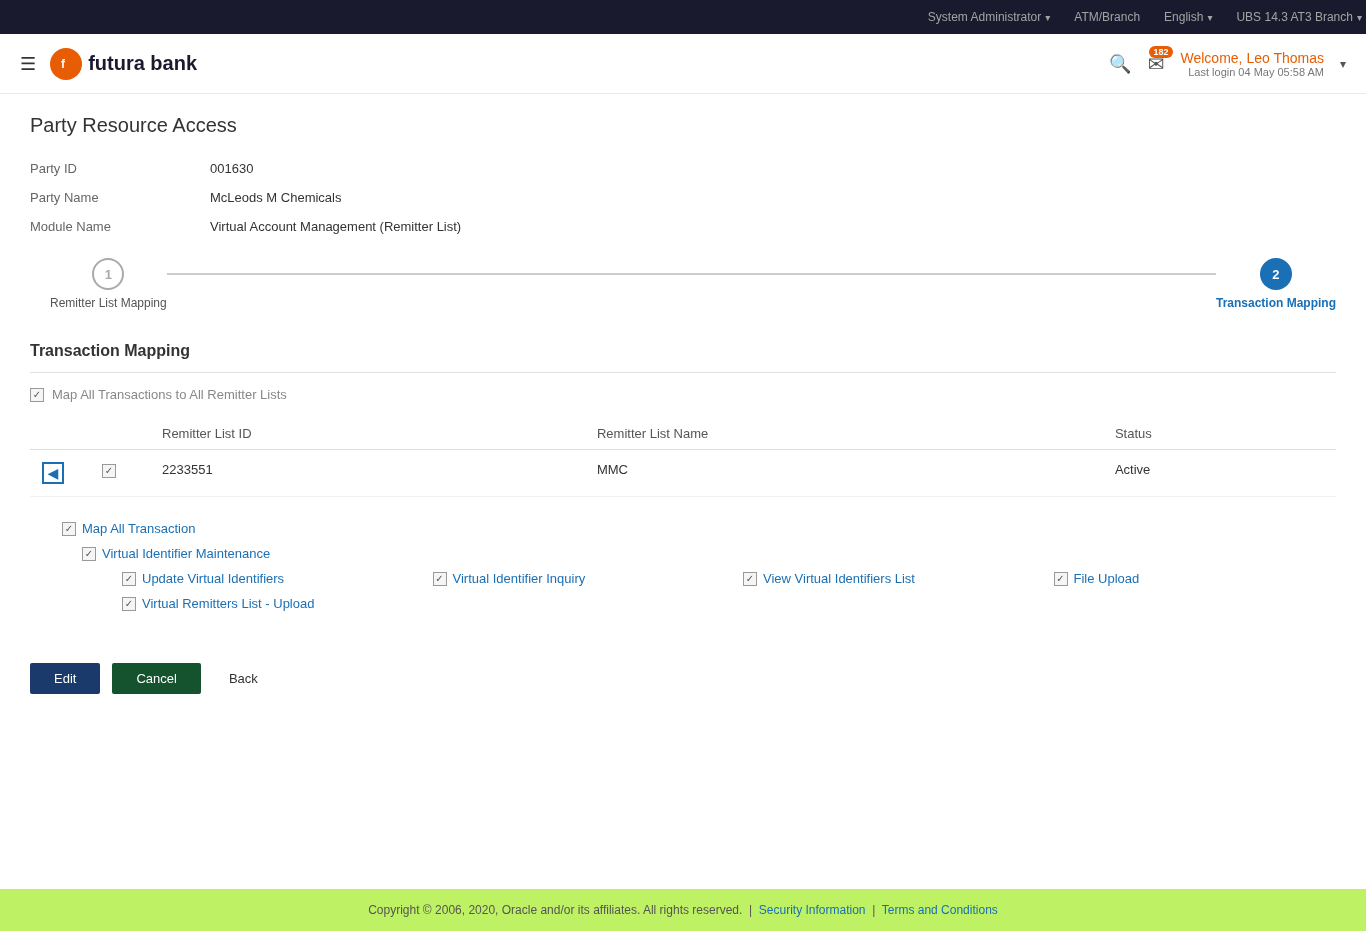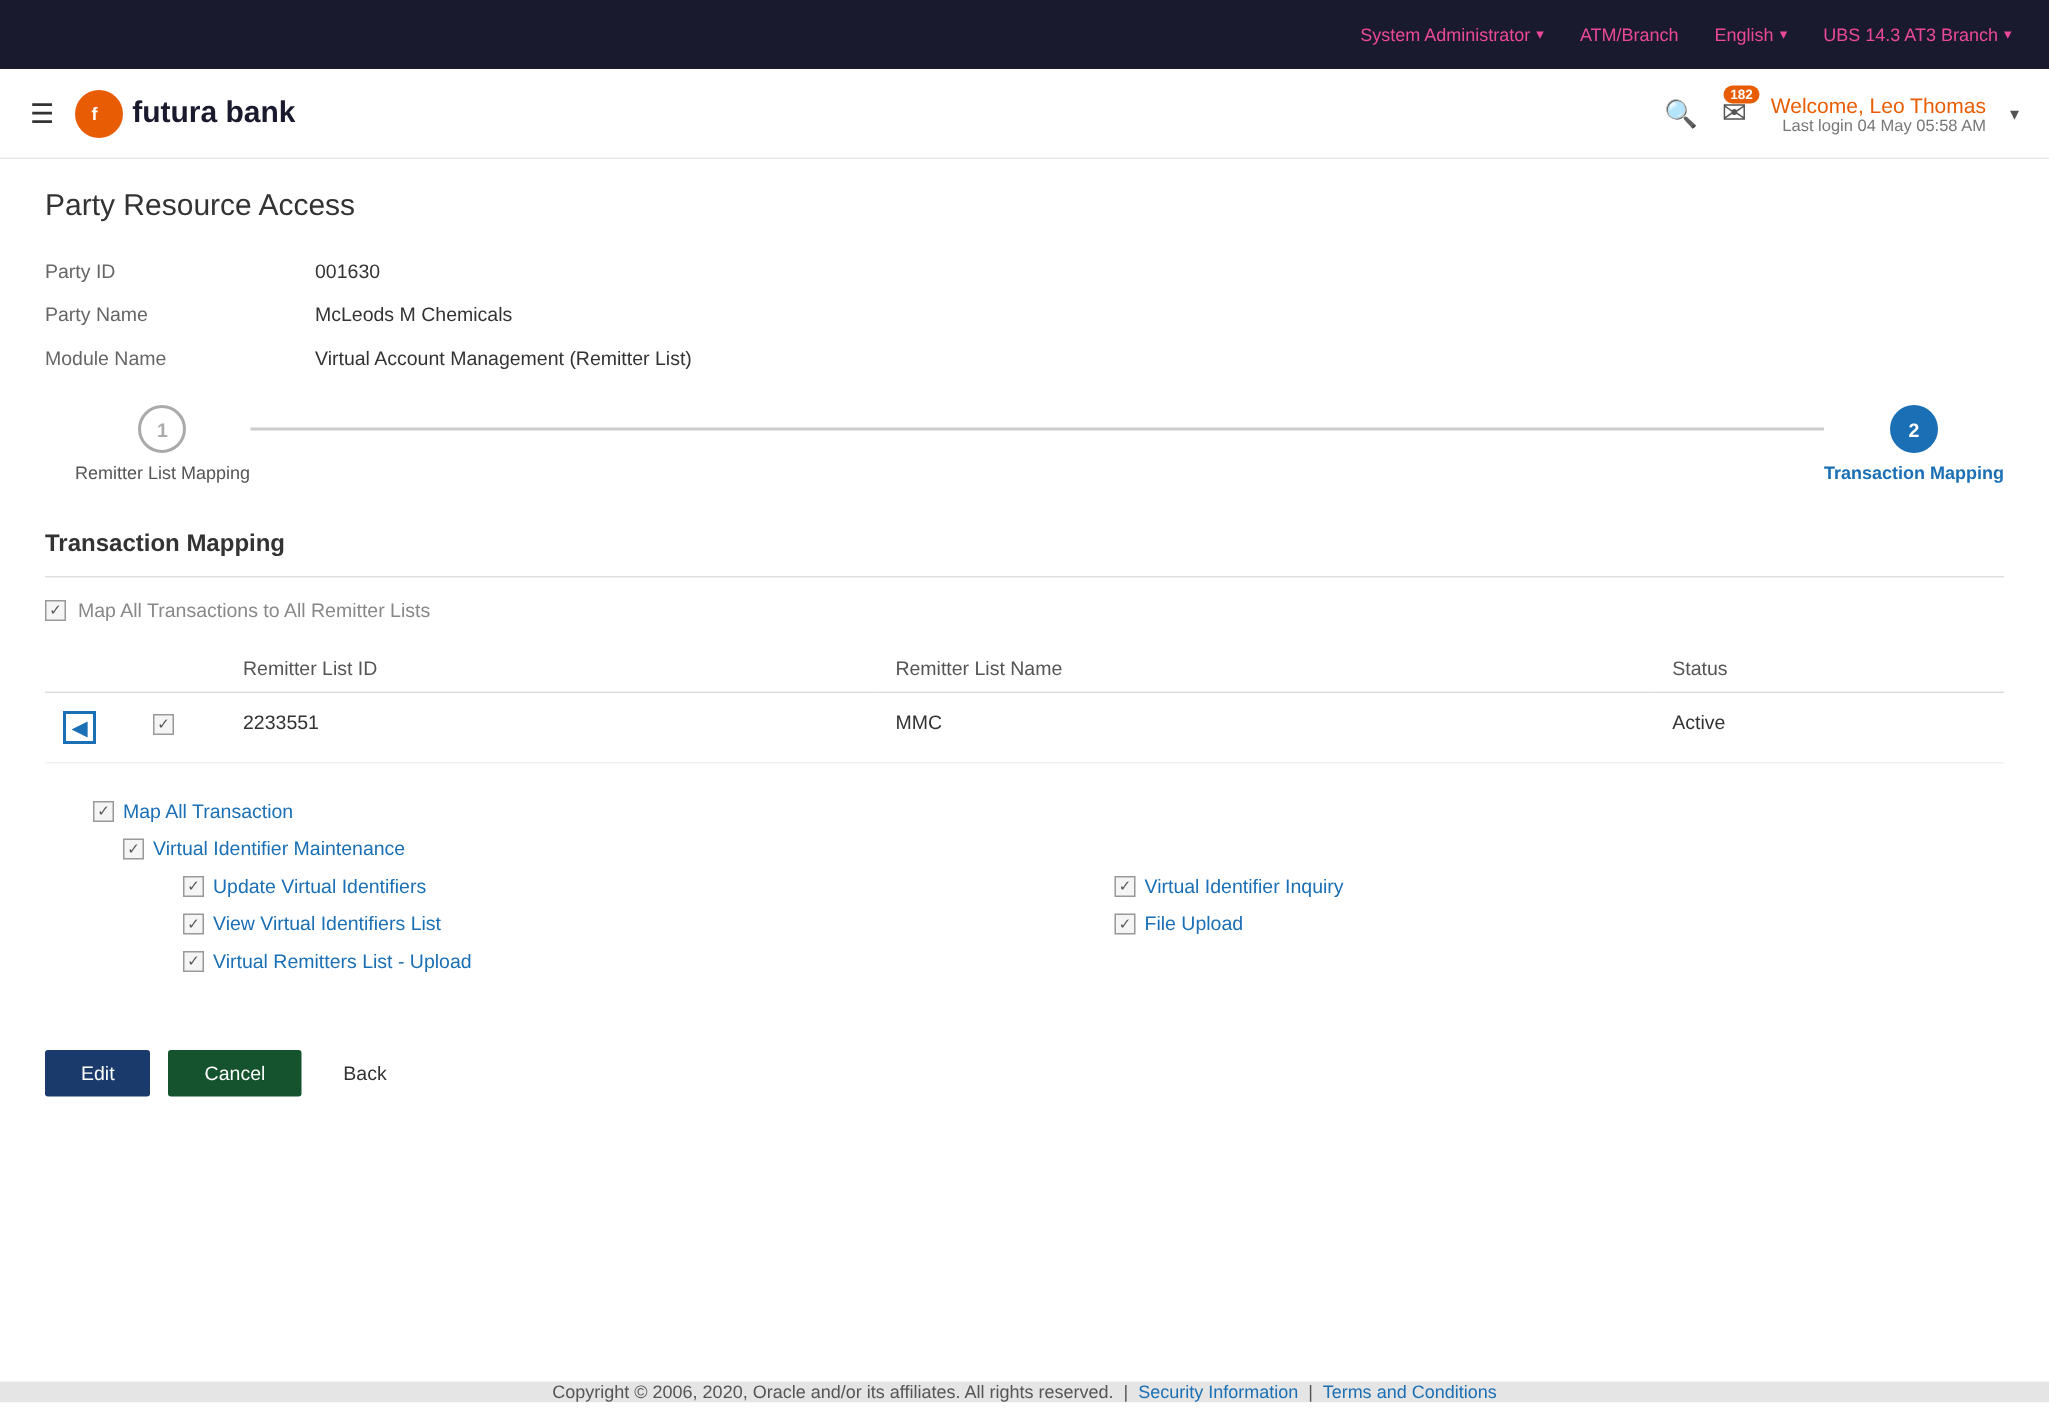--- a/index.html
+++ b/index.html
@@ -1,26 +1,26 @@
 <!DOCTYPE html>
 <html><head>
   <meta charset="utf-8">
   <style>
     * { box-sizing: border-box; margin: 0; padding: 0; }
     body { font-family: Arial, sans-serif; font-size: 13px; color: #333; background: #fff; }
 
     
     .top-bar {
       background: #1a1a2e;
-      color: #ec4899;
+      color: #a3a3a3;
       display: flex;
       align-items: center;
       justify-content: flex-end;
-      height: 46px;
-      padding: 0 25px;
+      height: 34px;
+      padding: 0 4px;
       gap: 24px;
     }
     .top-bar-item {
       display: flex;
       align-items: center;
       gap: 4px;
       font-size: 12px;
       cursor: pointer;
     }
     .top-bar-item .chevron { font-size: 10px; }
@@ -255,21 +255,21 @@
       align-items: center;
       gap: 6px;
       margin-bottom: 10px;
     }
     .sub-item-label {
       font-size: 13px;
       color: #1a6fb5;
     }
     .sub-items-grid {
       display: grid;
-      grid-template-columns: 1fr 1fr;
+      grid-template-columns: 1fr 1fr 1fr 1fr;
       gap: 10px 40px;
       padding-left: 40px;
       margin-bottom: 10px;
     }
     .grid-item {
       display: flex;
       align-items: center;
       gap: 6px;
       font-size: 13px;
       color: #1a6fb5;
@@ -303,25 +303,25 @@
       background: transparent;
       color: #333;
       border: none;
       padding: 8px 16px;
       font-size: 13px;
       cursor: pointer;
     }
 
     
     .footer {
-      background: #e5e5e5;
+      background: #bef264;
       text-align: center;
+      padding: 14px;
       font-size: 12px;
       color: #555;
-      margin-top: 20px;
     }
     .footer a {
       color: #1a6fb5;
       text-decoration: none;
     }
   </style>
 </head>
 <body>
 
 <div class="top-bar">

